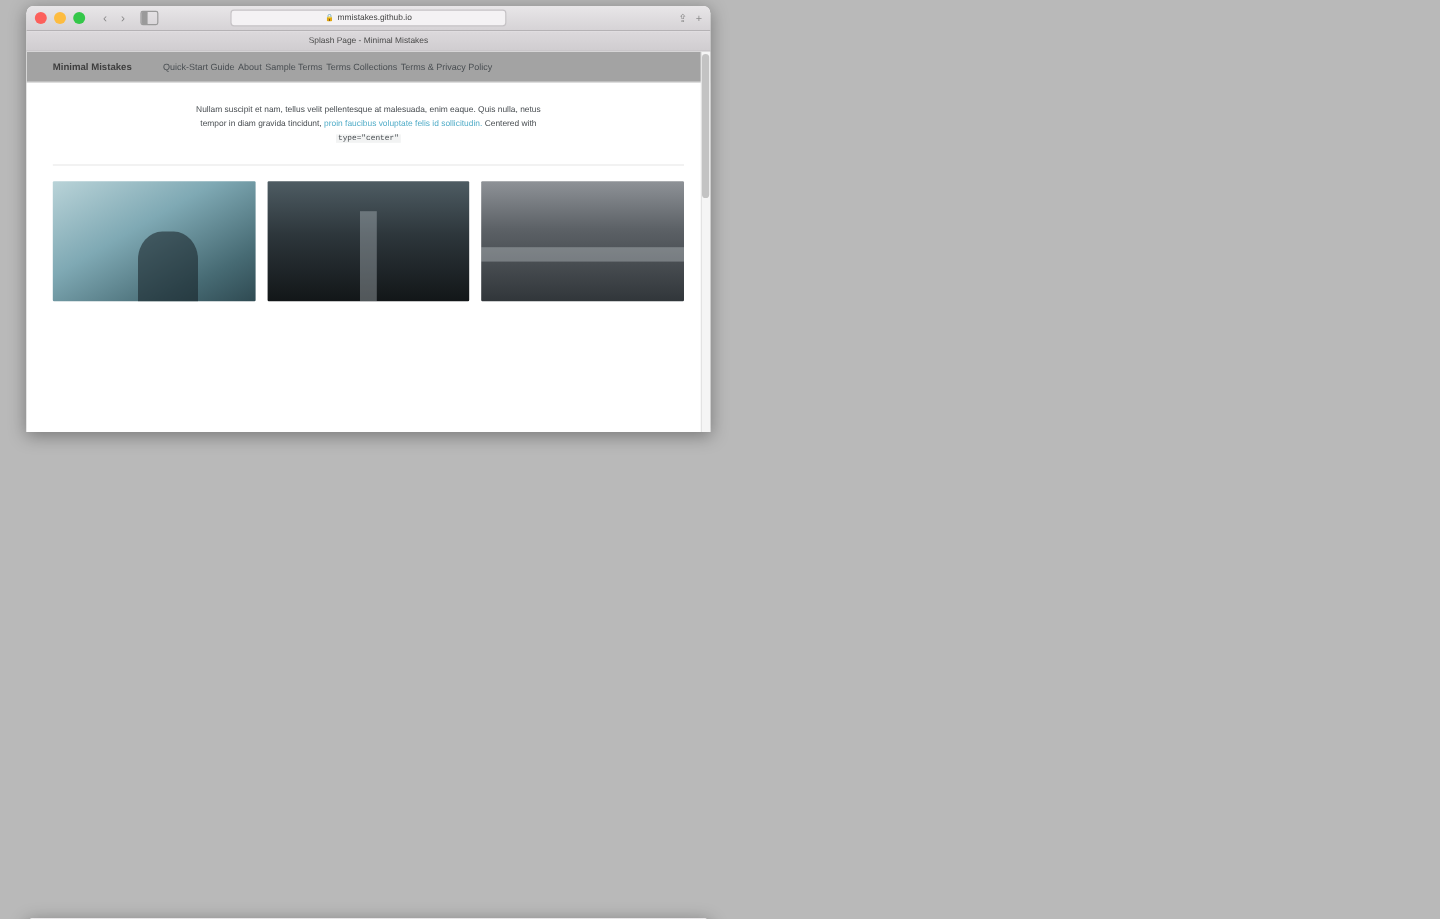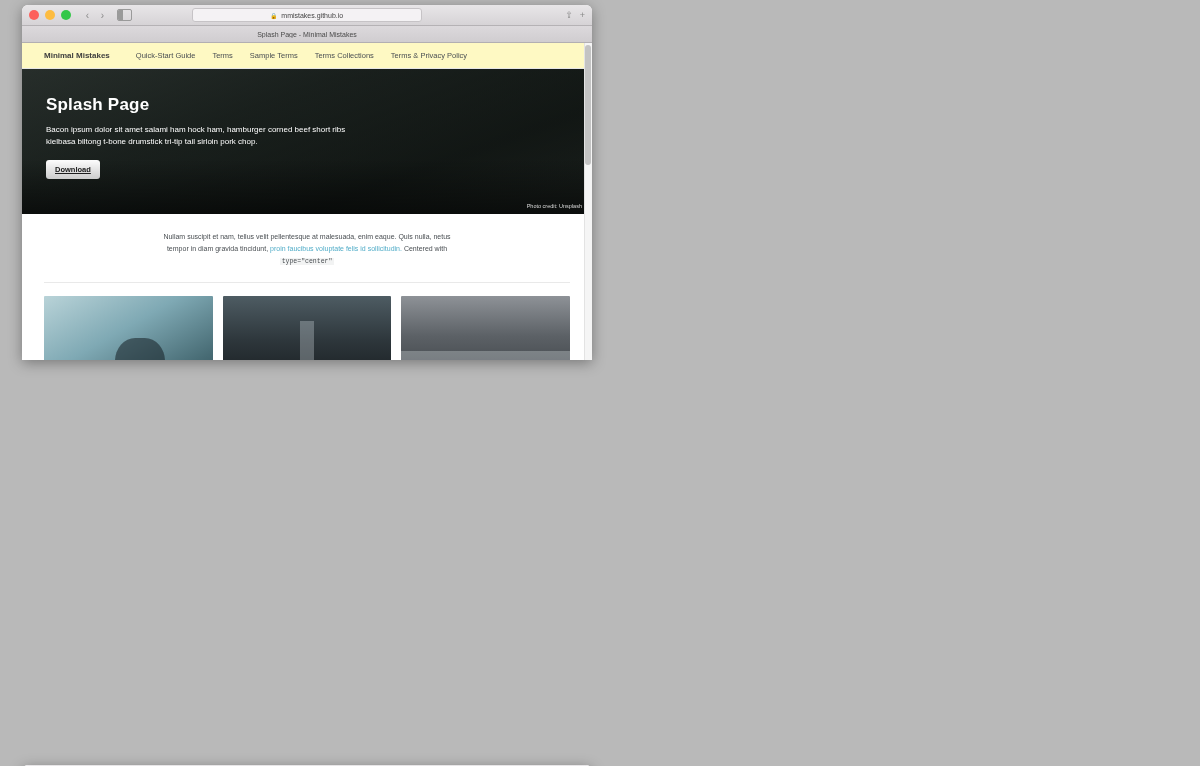--- a/index.html
+++ b/index.html
@@ -86,24 +86,24 @@
     background: #f5f5f5; border-left: 1px solid #e3e3e3;
   }
   .scroll-thumb { position: absolute; right: 1px; width: 6px; background: #c3c3c3; border-radius: 3px; }
 
   
   .masthead {
     border-bottom: 1px solid #e6e6e6;
     height: 26px;
     display: flex; align-items: center;
     padding: 0 22px;
-    background: #fef9c3;
+    background: #a3a3a3;
   }
   .site-title { font-size: 8px; font-weight: bold; color: #3d3d3d; margin-right: 26px; }
-  .nav-links { display: flex; gap: 17px; }
+  .nav-links { display: flex; gap: 3px; }
   .nav-links a { font-size: 7.5px; color: #494e52; text-decoration: none; }
 
   
   .splash {
     position: relative;
     height: 145px;
     background:
       linear-gradient(rgba(10,14,12,0.55), rgba(10,14,12,0.55)),
       linear-gradient(160deg,#4a5550 0%, #2c3531 35%, #1b211e 70%, #2b322e 100%);
     color: #fff;
@@ -170,31 +170,25 @@
         </div>
       </div>
       <div class="tabstrip">
         <span class="tab-title">Splash Page - Minimal Mistakes</span>
       </div>
       <div class="pagearea">
         <div class="masthead">
           <span class="site-title">Minimal Mistakes</span>
           <span class="nav-links">
             <a href="#">Quick-Start Guide</a>
-            <a href="#">Terms</a>
+            <a href="#">About</a>
             <a href="#">Sample Terms</a>
             <a href="#">Terms Collections</a>
             <a href="#">Terms &amp; Privacy Policy</a>
           </span>
-        </div>
-        <div class="splash">
-          <h1>Splash Page</h1>
-          <p>Bacon ipsum dolor sit amet salami ham hock ham, hamburger corned beef short ribs kielbasa biltong t-bone drumstick tri-tip tail sirloin pork chop.</p>
-          <a class="btn-download" href="#">Download</a>
-          <div class="photo-credit">Photo credit: Unsplash</div>
         </div>
         <div class="centered-text">
           <span>Nullam suscipit et nam, tellus velit pellentesque at malesuada, enim eaque. Quis nulla, netus</span><br>
           <span>tempor in diam gravida tincidunt, </span><em>proin faucibus voluptate felis id sollicitudin.</em><span> Centered with</span><br>
           <code>type="center"</code>
         </div>
         <div class="hr"></div>
         <div class="gallery">
           <div class="ph ph1"></div>
           <div class="ph ph2"></div>

